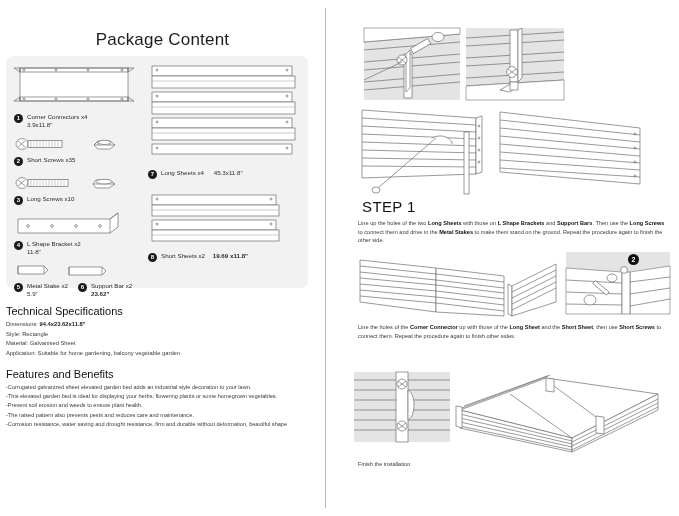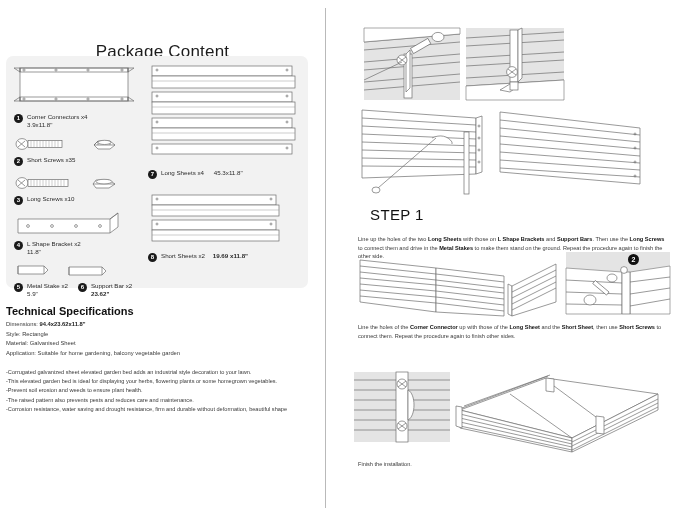--- a/index.html
+++ b/index.html
@@ -5,21 +5,21 @@
   html,body{margin:0;padding:0;}
   body{
     width:679px;height:516px;background:#ffffff;
     font-family:"Liberation Sans", sans-serif;color:#222;
     overflow:hidden;position:relative;
   }
   .page{position:absolute;inset:0;display:flex;}
   .divider{position:absolute;left:325px;top:8px;bottom:8px;width:1px;background:#b9b9b9;}
 
   
-  .left{width:325px;position:relative;padding:16px;box-sizing:border-box;}
+  .left{width:325px;position:relative;padding:4px;box-sizing:border-box;}
   .pc-title{
     text-align:center;font-size:17px;font-weight:400;color:#1c1c1c;
     margin:26px 0 8px 0;letter-spacing:.2px;
   }
   .pc-box{
     position:absolute;left:6px;top:56px;width:302px;height:232px;
     background:#f2f2f2;border-radius:7px;
   }
   .col-a{position:absolute;left:8px;top:6px;width:128px;}
   .col-b{position:absolute;left:142px;top:6px;width:152px;}
@@ -34,30 +34,30 @@
   .lbl .dim{display:block;}
   .inline-lbl{display:inline-block;}
   .pair{display:flex;gap:18px;}
 
   
   svg{display:block;overflow:visible;}
   .ln{fill:none;stroke:#6e6e6e;stroke-width:.7;}
   .ln2{fill:#fff;stroke:#6e6e6e;stroke-width:.7;}
   .lnd{fill:none;stroke:#9a9a9a;stroke-width:.5;}
 
-  .sect-h{font-size:11px;font-weight:700;color:#111;margin:0 0 3px 0;}
+  .sect-h{font-size:11px;font-weight:400;color:#111;margin:0 0 3px 0;}
   .tech{position:absolute;left:6px;top:305px;width:310px;}
   .spec{font-size:5.8px;line-height:9.5px;color:#3a3a3a;}
   .spec b{font-weight:700;color:#222;}
   .feat{position:absolute;left:6px;top:368px;width:315px;}
   .fline{font-size:5.6px;line-height:9.2px;color:#3a3a3a;}
 
   
   .right{position:absolute;left:338px;top:0;width:341px;height:516px;}
-  .step-h{font-size:15px;font-weight:400;color:#111;letter-spacing:.4px;margin:12px;}
+  .step-h{font-size:15px;font-weight:400;color:#111;letter-spacing:.4px;margin:4px;}
   .step-p{font-size:5.6px;line-height:8.6px;color:#3a3a3a;margin:3px 0 0 0;}
   .step-p b{font-weight:700;color:#111;}
   .panel{position:absolute;}
   .shade{fill:#e4e4e4;}
   .whitefill{fill:#ffffff;}
   .badge{
     width:11px;height:11px;border-radius:50%;background:#111;color:#fff;
     font-size:7px;line-height:11px;text-align:center;font-weight:700;
   }
 </style>
@@ -274,20 +274,21 @@
         <span>Material:</span>
         <span>Galvanised Sheet</span>
       </div>
       <div class="spec">
         <span>Application:</span>
         <span>Suitable for home gardening, balcony vegetable garden</span>
       </div>
     </div>
 
     <div class="feat">
+      <div class="sect-h">Features and Benefits</div>
       <div class="fline">-Corrugated galvanized sheet elevated garden bed adds an industrial style decoration to your lawn.</div>
       <div class="fline">-This elevated garden bed is ideal for displaying your herbs, flowering plants or some homegrown vegetables.</div>
       <div class="fline">-Prevent soil erosion and weeds to ensure plant health.</div>
       <div class="fline">-The raised pattern also prevents pests and reduces care and maintenance.</div>
       <div class="fline">-Corrosion resistance, water saving and drought resistance, firm and durable without deformation, beautiful shape</div>
     </div>
   </div>
 
   <div class="right">
 

